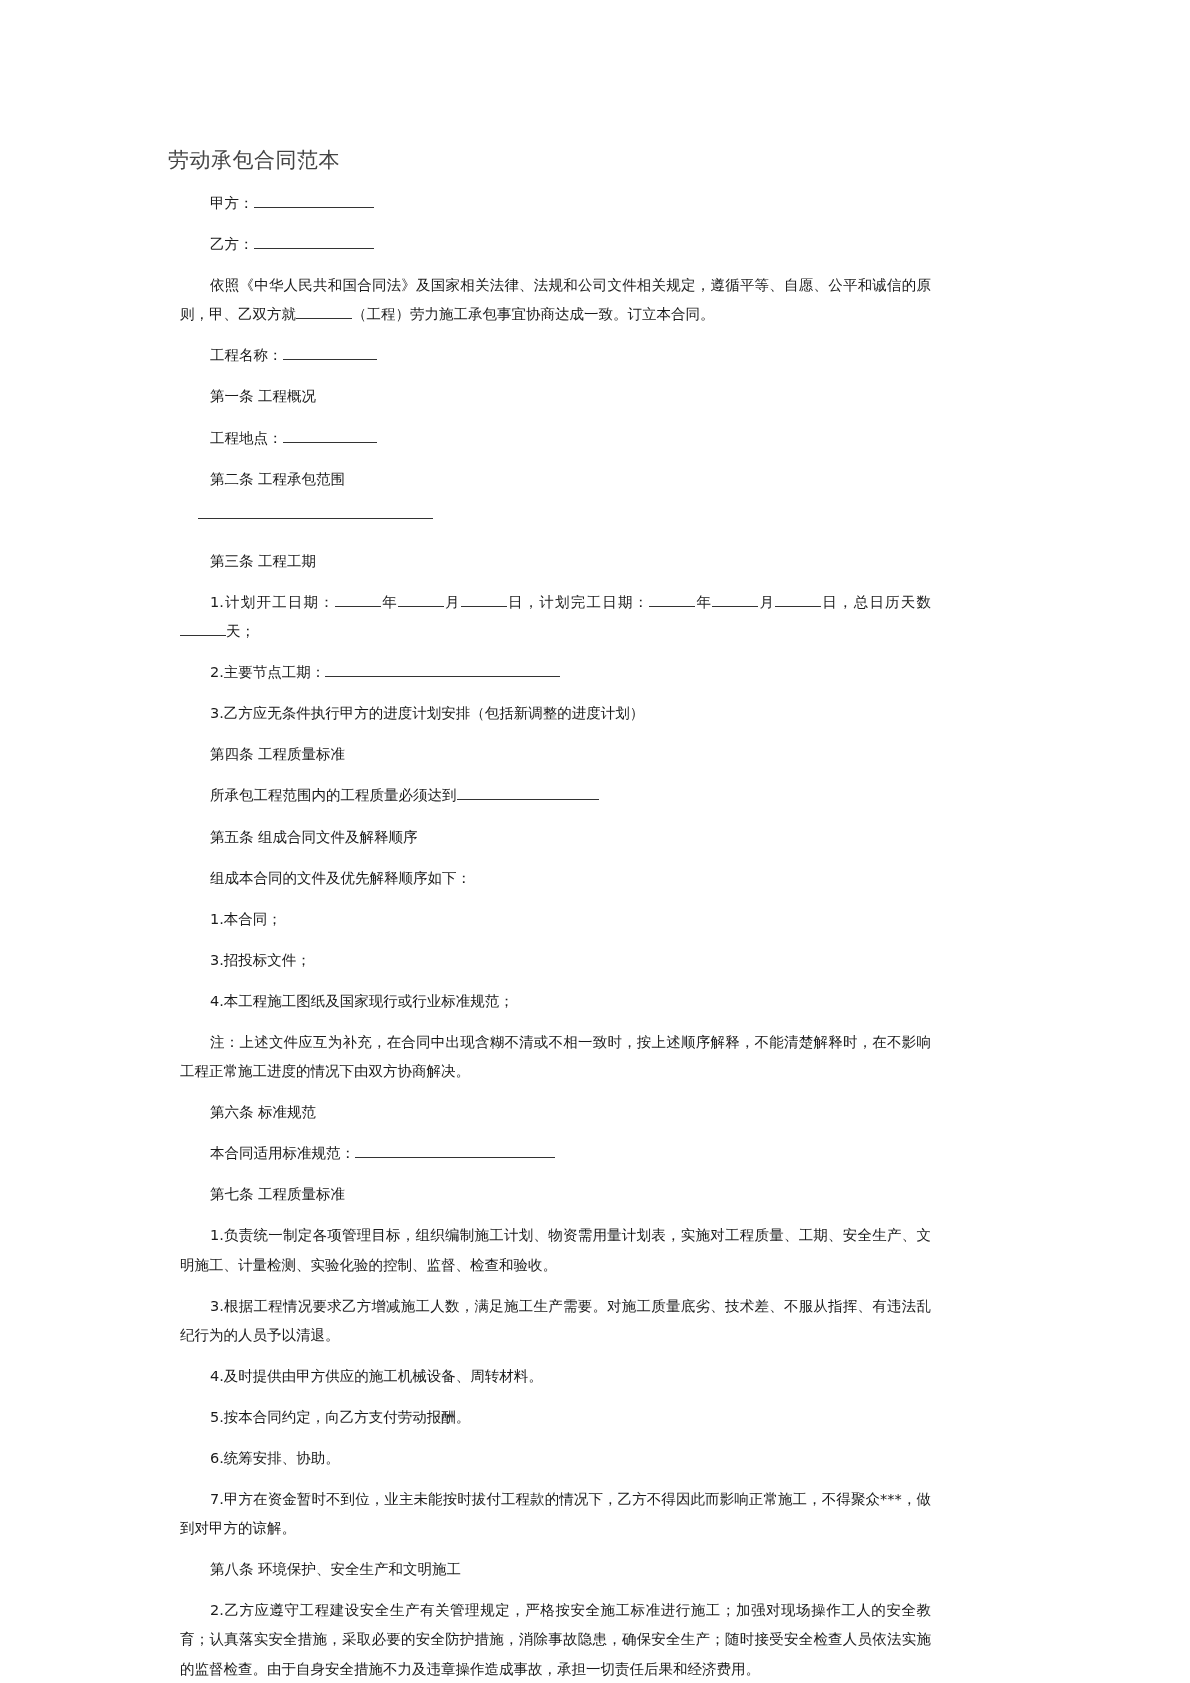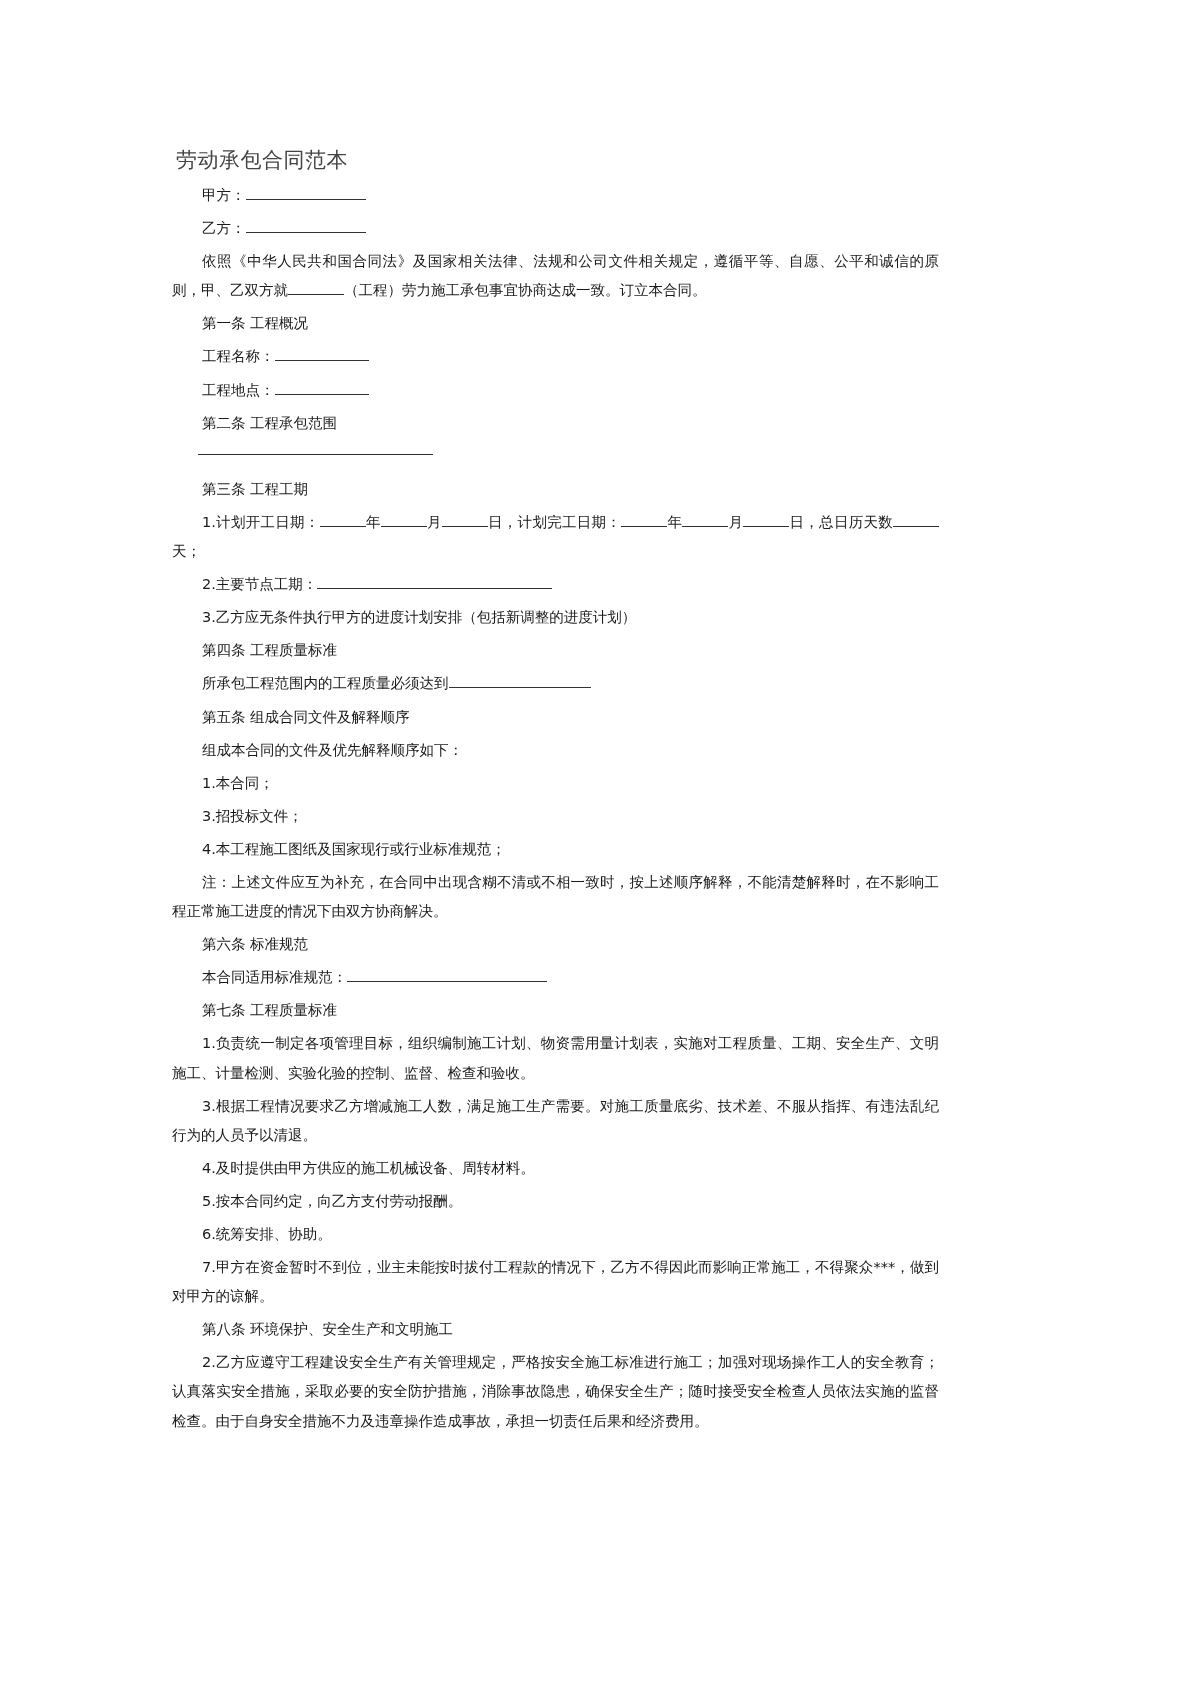--- a/index.html
+++ b/index.html
@@ -10,28 +10,28 @@
     top: 143px;
     width: 775px;
     font-family: "DejaVu Sans", "Liberation Sans", sans-serif;
     color: #1a1a1a;
   }
   .title {
     font-family: "DejaVu Serif", "Liberation Serif", serif;
     font-size: 21px;
     line-height: 34px;
     color: #444444;
-    margin: 0 0 0 8px;
+    margin: 0 0 0 0;
     font-weight: normal;
     letter-spacing: 0.5px;
   }
   .p {
     font-size: 14.5px;
     line-height: 29.1px;
-    margin: 4px;
+    margin: 12px;
     text-indent: 30px;
     text-align: justify;
     white-space: normal;
     word-break: break-all;
   }
   .blank {
     display: inline-block;
     border-bottom: 1px solid #333333;
     height: 14px;
     vertical-align: baseline;
@@ -45,22 +45,22 @@
 <div class="page">
 
   <h1 class="title">劳动承包合同范本</h1>
 
   <p class="p"><span>甲方：</span><span class="blank" style="width:120px"></span></p>
 
   <p class="p"><span>乙方：</span><span class="blank" style="width:120px"></span></p>
 
   <p class="p"><span>依照《中华人民共和国合同法》及国家相关法律、法规和公司文件相关规定，遵循平等、自愿、公平和诚信的原则，甲、乙双方就</span><span class="blank" style="width:56px"></span><span>（工程）劳力施工承包事宜协商达成一致。订立本合同。</span></p>
 
+  <p class="p"><span>工程名称：</span><span class="blank" style="width:94px"></span></p>
   <p class="p">第一条 工程概况</p>
-  <p class="p"><span>工程名称：</span><span class="blank" style="width:94px"></span></p>
   <p class="p"><span>工程地点：</span><span class="blank" style="width:94px"></span></p>
 
   <p class="p">第二条 工程承包范围</p>
   <div class="blank-line">
       <span class="blank" style="width:235px"></span>
     </div>
 
   <p class="p">第三条 工程工期</p>
   <p class="p"><span>1.计划开工日期：</span><span class="blank" style="width:46px"></span><span>年</span><span class="blank" style="width:46px"></span><span>月</span><span class="blank" style="width:46px"></span><span>日，计划完工日期：</span><span class="blank" style="width:46px"></span><span>年</span><span class="blank" style="width:46px"></span><span>月</span><span class="blank" style="width:46px"></span><span>日，总日历天数</span><span class="blank" style="width:46px"></span><span>天；</span></p>
   <p class="p"><span>2.主要节点工期：</span><span class="blank" style="width:235px"></span></p>

